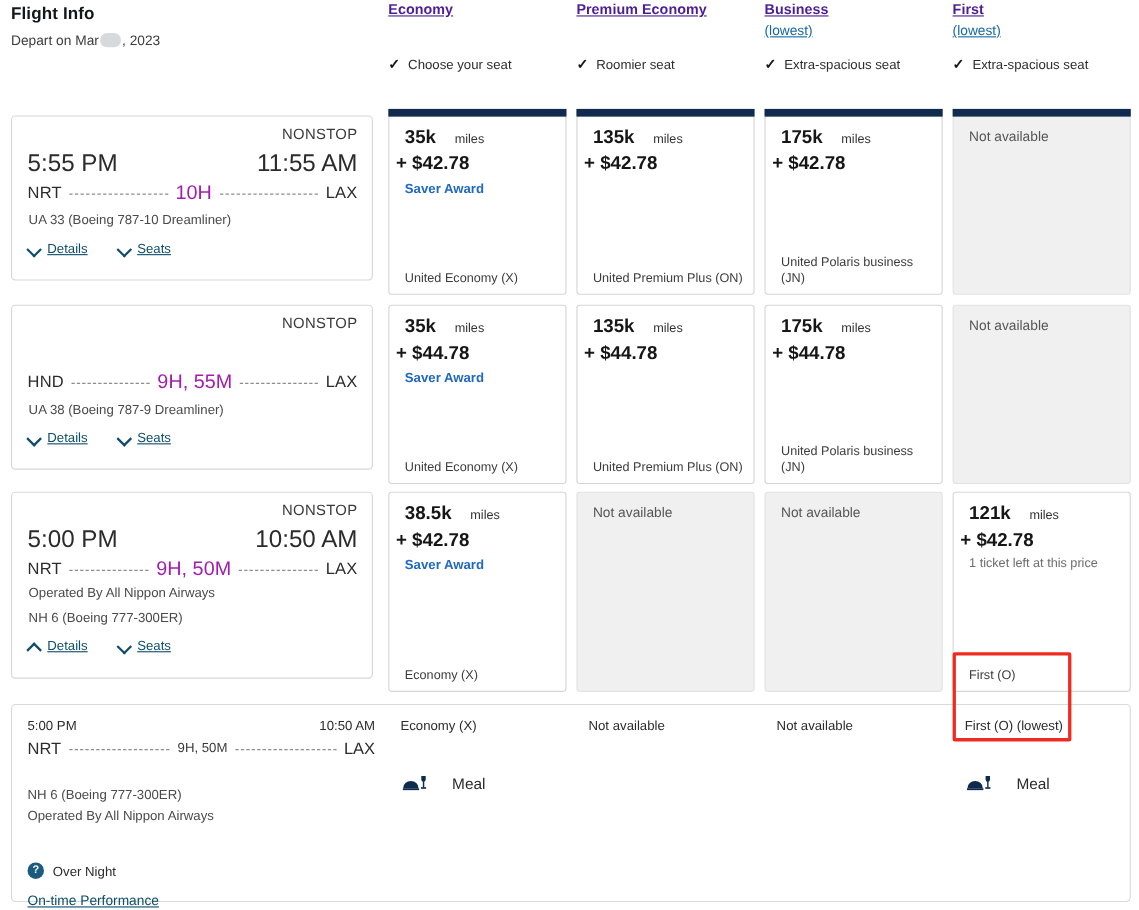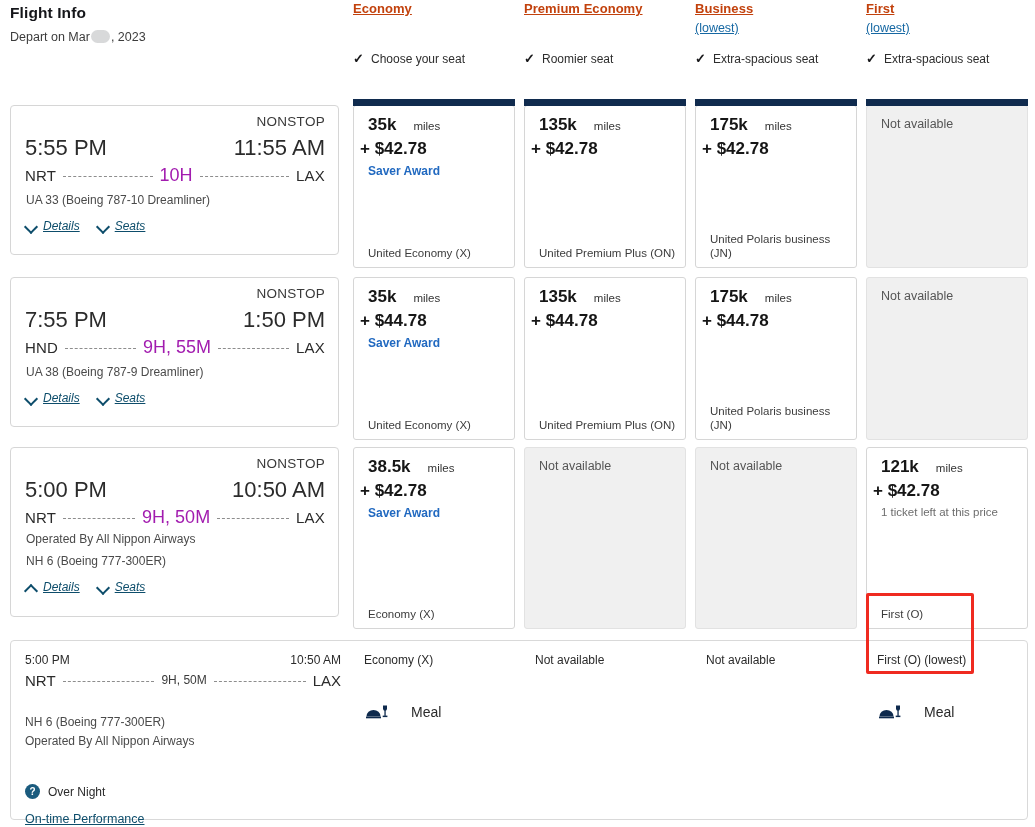--- a/index.html
+++ b/index.html
@@ -29,21 +29,21 @@
   }
   .redact {
     display:inline-block; width:19px; height:13px; vertical-align:-2px;
     background:#d8d9da; border-radius:7px; margin:0 1px;
   }
 
   
   .colhdr { position:absolute; top:0; width:162px; }
   .colhdr .cls-link {
     display:block; font-size:13px; font-weight:bold;
-    color:#c2410c; text-decoration:underline; line-height:17px;
+    color:#4c1d95; text-decoration:underline; line-height:17px;
     letter-spacing:.05px;
   }
   .colhdr .lowest-link {
     display:block; font-size:12.5px; color:#1668a3;
     text-decoration:underline; line-height:17px; margin-top:3px;
   }
   .colhdr .feature {
     position:absolute; left:0; top:51px;
     font-size:12px; color:#2d2d2d; white-space:nowrap;
   }
@@ -85,21 +85,21 @@
   .routeline .dash {
     flex:1 1 auto; border-top:1px dashed #8d8d8d; height:0; margin-top:2px;
   }
   .routeline .dur { font-size:18px; color:#a21caf; white-space:nowrap;text-align:right; }
 
   .planeinfo {
     position:absolute; left:15px; font-size:12px; color:#4a4a4a;
   }
   .op-by { position:absolute; left:15px; font-size:12px; color:#4a4a4a; }
 
-  .links { position:absolute; left:15px; display:flex; gap:18px;font-style:italic; }
+  .links { position:absolute; left:15px; display:flex; gap:28px; }
   .lk {
     display:inline-flex; align-items:center; gap:6px;
     font-size:12px; color:#0d4d6b; text-decoration:none;
   }
   .lk span.txt { text-decoration:underline; }
   .chev { display:inline-block; width:11px; height:11px; position:relative; }
   .chev::before {
     content:""; position:absolute; left:0; top:1px;
     width:8px; height:8px; border-right:2px solid #0d4d6b; border-bottom:2px solid #0d4d6b;
     transform:rotate(45deg);
@@ -279,24 +279,20 @@
 
       <div class="fare na" style="left:866px; top:19px; width:162px; height:163px;">
         <div class="bar"></div>
         <div class="na-txt">Not available</div>
       </div>
     </div>
 
     <div class="row r2">
       <div class="fcard">
         <div class="nonstop">NONSTOP</div>
-        <div class="times">
-          <div class="t-dep">7:55 PM</div>
-          <div class="t-arr">1:50 PM</div>
-        </div>
         <div class="routeline">
           <span class="ap">HND</span>
           <span class="dash"></span>
           <span class="dur">9H, 55M</span>
           <span class="dash"></span>
           <span class="ap">LAX</span>
         </div>
         <div class="planeinfo" style="top:87px;">UA 38 (Boeing 787-9 Dreamliner)</div>
         <div class="links" style="top:113px;">
           <a class="lk" href="#">

